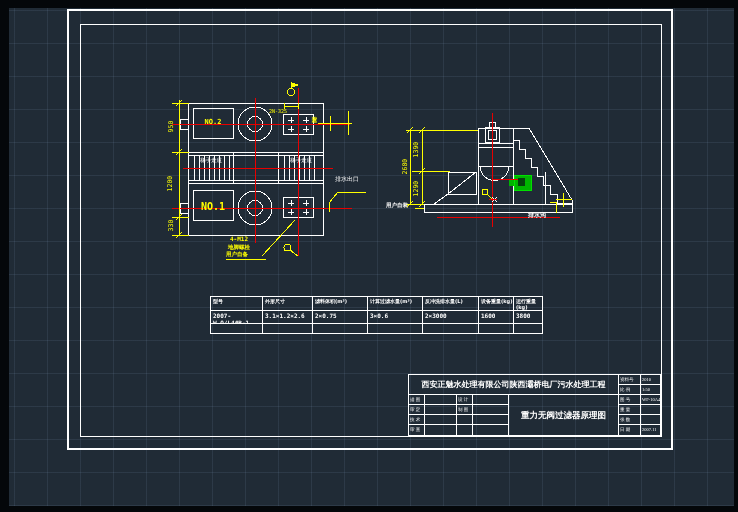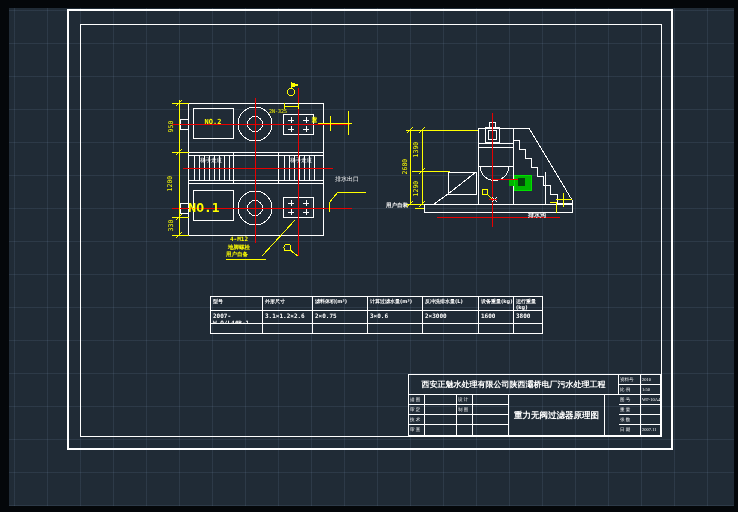--- a/index.html
+++ b/index.html
@@ -144,21 +144,21 @@
       <path class="r" d="M489 199 H497"></path>
     </g>
   </svg>
 
   <div class="strip" style="left:0;top:0;width:9px;height:512px;"></div>
   <div class="strip" style="left:0;top:0;width:738px;height:8px;"></div>
   <div class="strip" style="left:0;top:506px;width:738px;height:6px;"></div>
   <div class="strip" style="left:734px;top:0;width:4px;height:512px;"></div>
 
   <div class="txt ytxt mono ctr" style="left:193px;top:119px;width:40px;font-size:7px;font-weight:bold;">NO.2</div>
-  <div class="txt ytxt mono ctr" style="left:184px;top:201px;width:40px;font-size:13px;font-weight:bold;">NO.1</div>
+  <div class="txt ytxt mono ctr" style="left:193px;top:201px;width:40px;font-size:10px;font-weight:bold;">NO.1</div>
   <div class="txt ctr" style="left:192px;top:157px;width:38px;font-size:5.5px;">梯子走道</div>
   <div class="txt ctr" style="left:282px;top:157px;width:38px;font-size:5.5px;">梯子走道</div>
   <div class="txt ytxt mono ctr rot" style="left:160px;top:123px;width:24px;font-size:6.5px;">950</div>
   <div class="txt ytxt mono ctr rot" style="left:157px;top:180px;width:28px;font-size:6.5px;">1200</div>
   <div class="txt ytxt mono ctr rot" style="left:160px;top:222px;width:24px;font-size:6.5px;">330</div>
   <div class="txt ytxt mono" style="left:269px;top:109px;font-size:5px;">2N-325</div>
   <div class="txt ytxt vert" style="left:312px;top:112px;height:36px;font-size:5.5px;">进水管</div>
   <div class="txt" style="left:335px;top:176px;font-size:6px;">排水出口</div>
   <div class="txt ytxt mono" style="left:230px;top:236px;font-size:6px;font-weight:bold;">4-M12</div>
   <div class="txt ytxt" style="left:228px;top:244px;font-size:5.5px;font-weight:bold;">地脚螺栓</div>
@@ -211,21 +211,21 @@
     <div class="abs bd tb-label" style="left:0;top:40px;width:16px;height:10px;">技 术</div>
     <div class="abs bd" style="left:16px;top:40px;width:32px;height:10px;"></div>
     <div class="abs bd tb-label" style="left:48px;top:40px;width:16px;height:10px;"></div>
     <div class="abs bd" style="left:64px;top:40px;width:36px;height:10px;"></div>
 
     <div class="abs bd tb-label" style="left:0;top:50px;width:16px;height:10px;border-bottom:none;">审 查</div>
     <div class="abs bd" style="left:16px;top:50px;width:32px;height:10px;border-bottom:none;"></div>
     <div class="abs bd tb-label" style="left:48px;top:50px;width:16px;height:10px;border-bottom:none;"></div>
     <div class="abs bd" style="left:64px;top:50px;width:36px;height:10px;border-bottom:none;"></div>
 
-    <div class="abs bd ctr" style="left:100px;top:20px;width:96px;height:40px;font-size:8.5px;font-weight:bold;line-height:40px;border-bottom:none;">重力无阀过滤器原理图</div>
+    <div class="abs bd ctr" style="left:100px;top:20px;width:110px;height:40px;font-size:8.5px;font-weight:bold;line-height:40px;border-bottom:none;">重力无阀过滤器原理图</div>
 
     <div class="abs bd tb-label" style="left:210px;top:0;width:22px;height:10px;">资料号</div>
     <div class="abs tb-value" style="left:232px;top:0;width:19px;height:10px;border-bottom:1px solid #fff;">2010</div>
     <div class="abs bd tb-label" style="left:210px;top:10px;width:22px;height:10px;">比 例</div>
     <div class="abs tb-value" style="left:232px;top:10px;width:19px;height:10px;border-bottom:1px solid #fff;">1:50</div>
     <div class="abs bd tb-label" style="left:210px;top:20px;width:22px;height:10px;">图 号</div>
     <div class="abs tb-value" style="left:232px;top:20px;width:19px;height:10px;border-bottom:1px solid #fff;">WF-10A4-2</div>
     <div class="abs bd tb-label" style="left:210px;top:30px;width:22px;height:10px;">重 量</div>
     <div class="abs tb-value" style="left:232px;top:30px;width:19px;height:10px;border-bottom:1px solid #fff;"></div>
     <div class="abs bd tb-label" style="left:210px;top:40px;width:22px;height:10px;">张 数</div>

